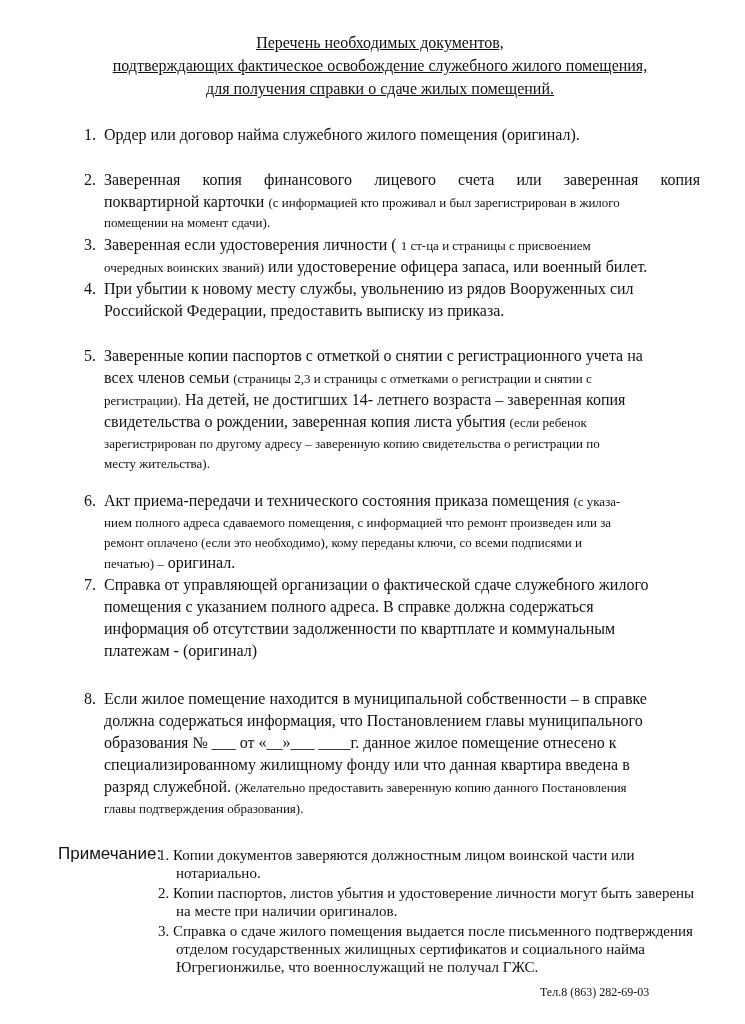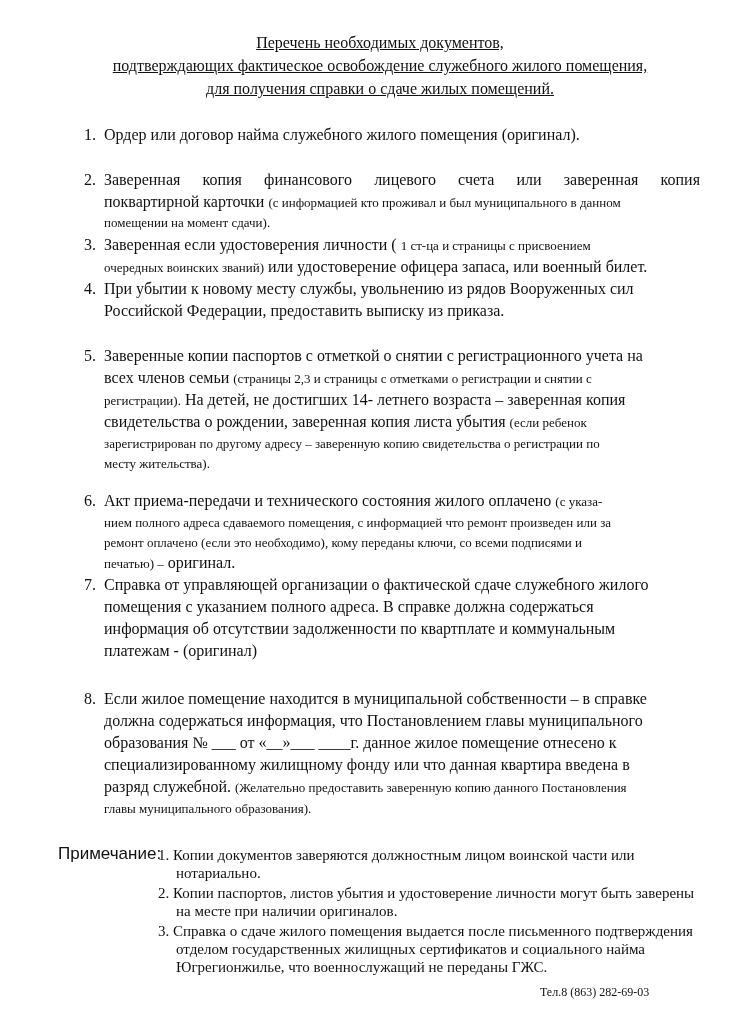--- a/index.html
+++ b/index.html
@@ -29,21 +29,21 @@
   <div class="item" style="top:124px">
     <span class="num">1.</span>
     <div class="ln" style="top:0">Ордер или договор найма служебного жилого помещения (оригинал).</div>
   </div>
 
   <div class="item" style="top:169px">
     <span class="num">2.</span>
     <div class="ln j" style="top:0">Заверенная копия финансового лицевого счета или заверенная копия</div>
     <div class="ln" style="top:22px">
       <span>поквартирной карточки</span>
-      <span class="sm">(с информацией кто проживал и был муниципального в данном</span>
+      <span class="sm">(с информацией кто проживал и был зарегистрирован в жилого</span>
     </div>
     <div class="ln sm" style="top:43px">помещении на момент сдачи).</div>
   </div>
 
   <div class="item" style="top:234px">
     <span class="num">3.</span>
     <div class="ln" style="top:0">
       <span>Заверенная если удостоверения личности (</span>
       <span class="sm">1 ст-ца и страницы с присвоением</span>
     </div>
@@ -74,21 +74,21 @@
       <span>свидетельства о рождении, заверенная копия листа убытия</span>
       <span class="sm">(если ребенок</span>
     </div>
     <div class="ln sm" style="top:88px">зарегистрирован по другому адресу – заверенную копию свидетельства о регистрации по</div>
     <div class="ln sm" style="top:108px">месту жительства).</div>
   </div>
 
   <div class="item" style="top:490px">
     <span class="num">6.</span>
     <div class="ln" style="top:0">
-      <span>Акт приема-передачи и технического состояния жилого оплачено</span>
+      <span>Акт приема-передачи и технического состояния приказа помещения</span>
       <span class="sm">(с указа-</span>
     </div>
     <div class="ln sm" style="top:22px">нием полного адреса сдаваемого помещения, с информацией что ремонт произведен или за</div>
     <div class="ln sm" style="top:42px">ремонт оплачено (если это необходимо), кому переданы ключи, со всеми подписями и</div>
     <div class="ln" style="top:62px">
       <span class="sm">печатью) –</span>
       <span>оригинал.</span>
     </div>
   </div>
 
@@ -103,21 +103,21 @@
   <div class="item" style="top:688px">
     <span class="num">8.</span>
     <div class="ln" style="top:0">Если жилое помещение находится в муниципальной собственности – в справке</div>
     <div class="ln" style="top:22px">должна содержаться информация, что Постановлением главы муниципального</div>
     <div class="ln" style="top:44px">образования № ___ от «__»___ ____г. данное жилое помещение отнесено к</div>
     <div class="ln" style="top:66px">специализированному жилищному фонду или что данная квартира введена в</div>
     <div class="ln" style="top:88px">
       <span>разряд служебной.</span>
       <span class="sm">(Желательно предоставить заверенную копию данного Постановления</span>
     </div>
-    <div class="ln sm" style="top:110px">главы муниципального образования).</div>
+    <div class="ln sm" style="top:110px">главы подтверждения образования).</div>
   </div>
 
   <div class="note-label">Примечание:</div>
 
   <div class="note" style="left:158px; top:846px">
     <span>1.</span>
     <span>Копии документов заверяются должностным лицом воинской части или</span>
   </div>
   <div class="note" style="left:176px; top:864px">нотариально.</div>
 
@@ -125,16 +125,16 @@
     <span>2.</span>
     <span>Копии паспортов, листов убытия и удостоверение личности могут быть заверены</span>
   </div>
   <div class="note" style="left:176px; top:902px">на месте при наличии оригиналов.</div>
 
   <div class="note" style="left:158px; top:922px">
     <span>3.</span>
     <span>Справка о сдаче жилого помещения выдается после письменного подтверждения</span>
   </div>
   <div class="note" style="left:176px; top:940px">отделом государственных жилищных сертификатов и социального найма</div>
-  <div class="note" style="left:176px; top:958px">Югрегионжилье, что военнослужащий не переданы ГЖС.</div>
+  <div class="note" style="left:176px; top:958px">Югрегионжилье, что военнослужащий не получал ГЖС.</div>
 
   <div class="phone">Тел.8 (863) 282-69-03</div>
 </div>
 
 </body></html>

